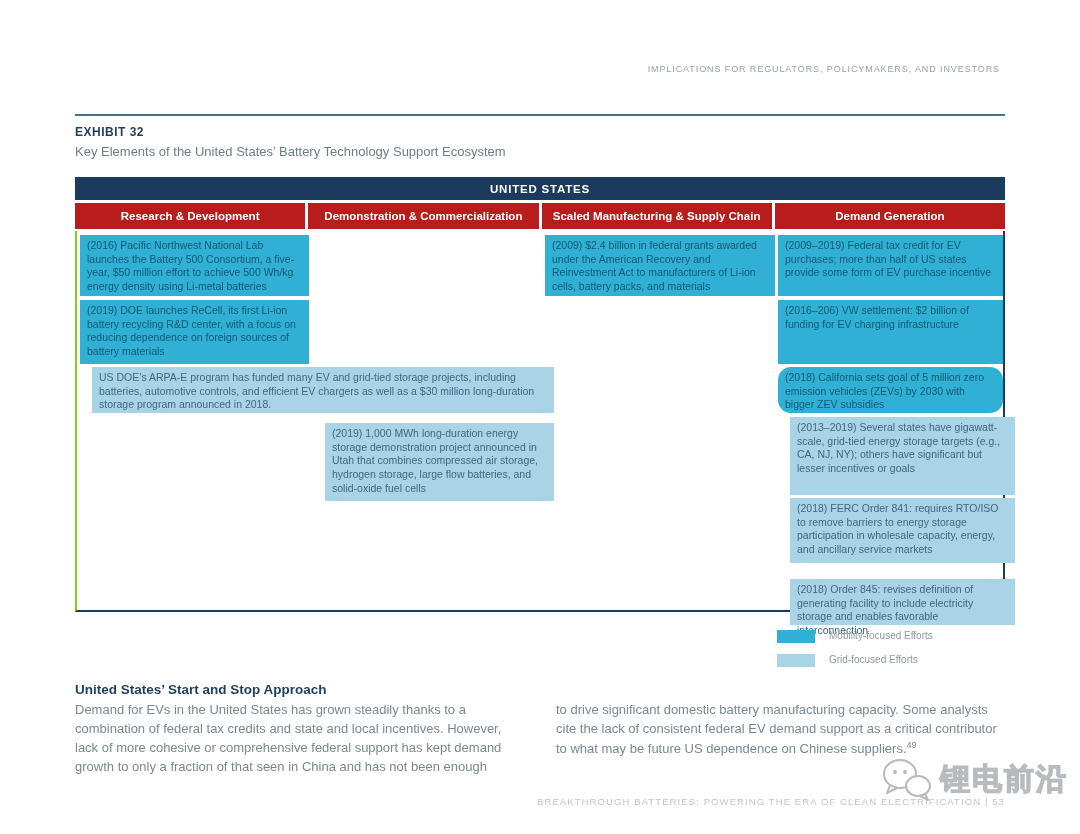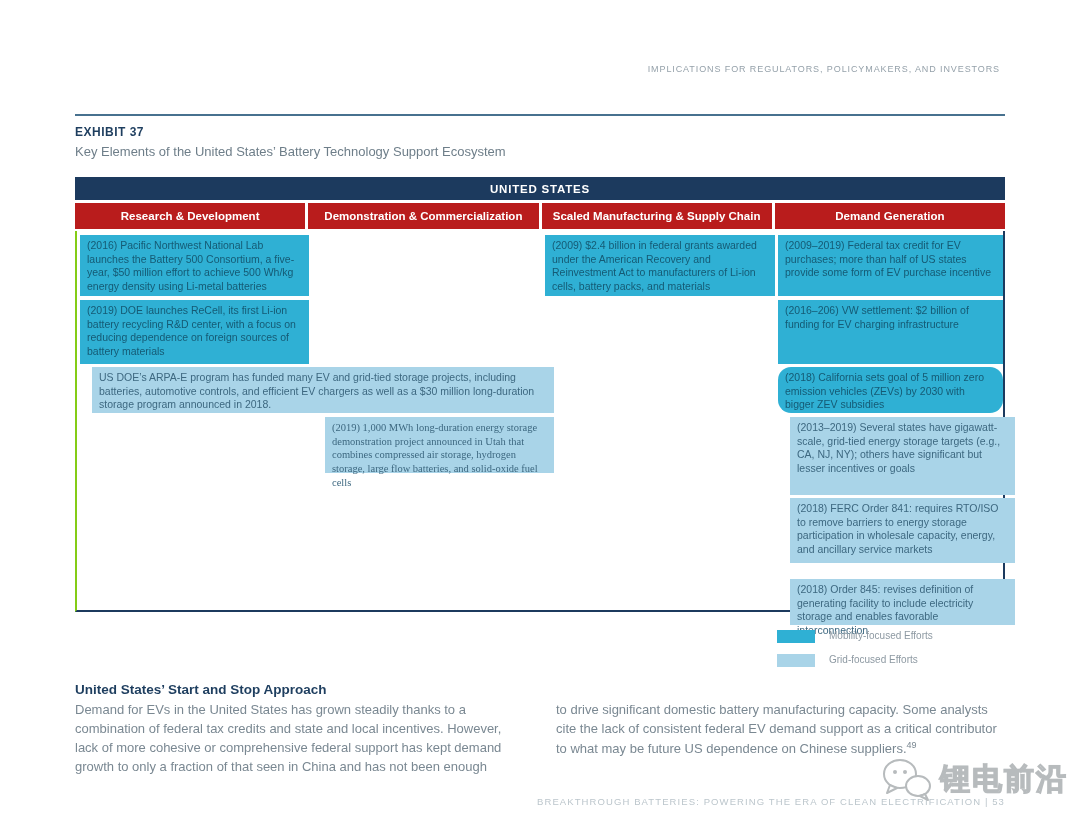--- a/index.html
+++ b/index.html
@@ -43,21 +43,21 @@
     border-left:2px solid #84cc16; border-right:2px solid #1c3a5e; border-bottom:2px solid #1c3a5e;
   }
   .cell {
     position:absolute; font-size:10.5px; line-height:1.3; padding:4px 7px;
   }
   .cell.mobility { background:#2fb0d4; color:#155a74; }
   .cell.grid { background:#a9d4e8; color:#3d6880;margin-left:12px; }
   .c0  { left:3px;   top:4px;   width:229px; height:61px; }
   .c1  { left:3px;   top:69px;  width:229px; height:64px; }
   .c2  { left:3px;   top:136px; width:462px; height:46px; }
-  .c3  { left:236px; top:186px; width:229px; height:56px;font-family:Liberation Serif, serif; }
+  .c3  { left:236px; top:192px; width:229px; height:78px; }
   .c4  { left:468px; top:4px;   width:230px; height:61px; }
   .c5  { left:701px; top:4px;   width:225px; height:61px; }
   .c6  { left:701px; top:69px;  width:225px; height:64px; }
   .c7  { left:701px; top:136px; width:225px; height:46px;border-radius:13px; }
   .c8  { left:701px; top:186px; width:225px; height:78px; }
   .c9  { left:701px; top:267px; width:225px; height:65px; }
   .c10 { left:701px; top:348px; width:225px; height:46px; }
 
   
   .legend { position:absolute; left:777px; top:630px; }
@@ -99,21 +99,21 @@
 </style>
 </head>
 <body>
 
 <div class="page">
 
   <div class="header-right">IMPLICATIONS FOR REGULATORS, POLICYMAKERS, AND INVESTORS</div>
 
   <div class="top-rule"></div>
 
-  <div class="exhibit-label">EXHIBIT 37</div>
+  <div class="exhibit-label">EXHIBIT 32</div>
   <div class="exhibit-title">Key Elements of the United States’ Battery Technology Support Ecosystem</div>
 
   <div class="table-wrap">
     <div class="us-bar">UNITED STATES</div>
     <div class="col-headers">
       <div class="col-header">Research &amp; Development</div>
       <div class="col-header">Demonstration &amp; Commercialization</div>
       <div class="col-header">Scaled Manufacturing &amp; Supply Chain</div>
       <div class="col-header">Demand Generation</div>
     </div>

